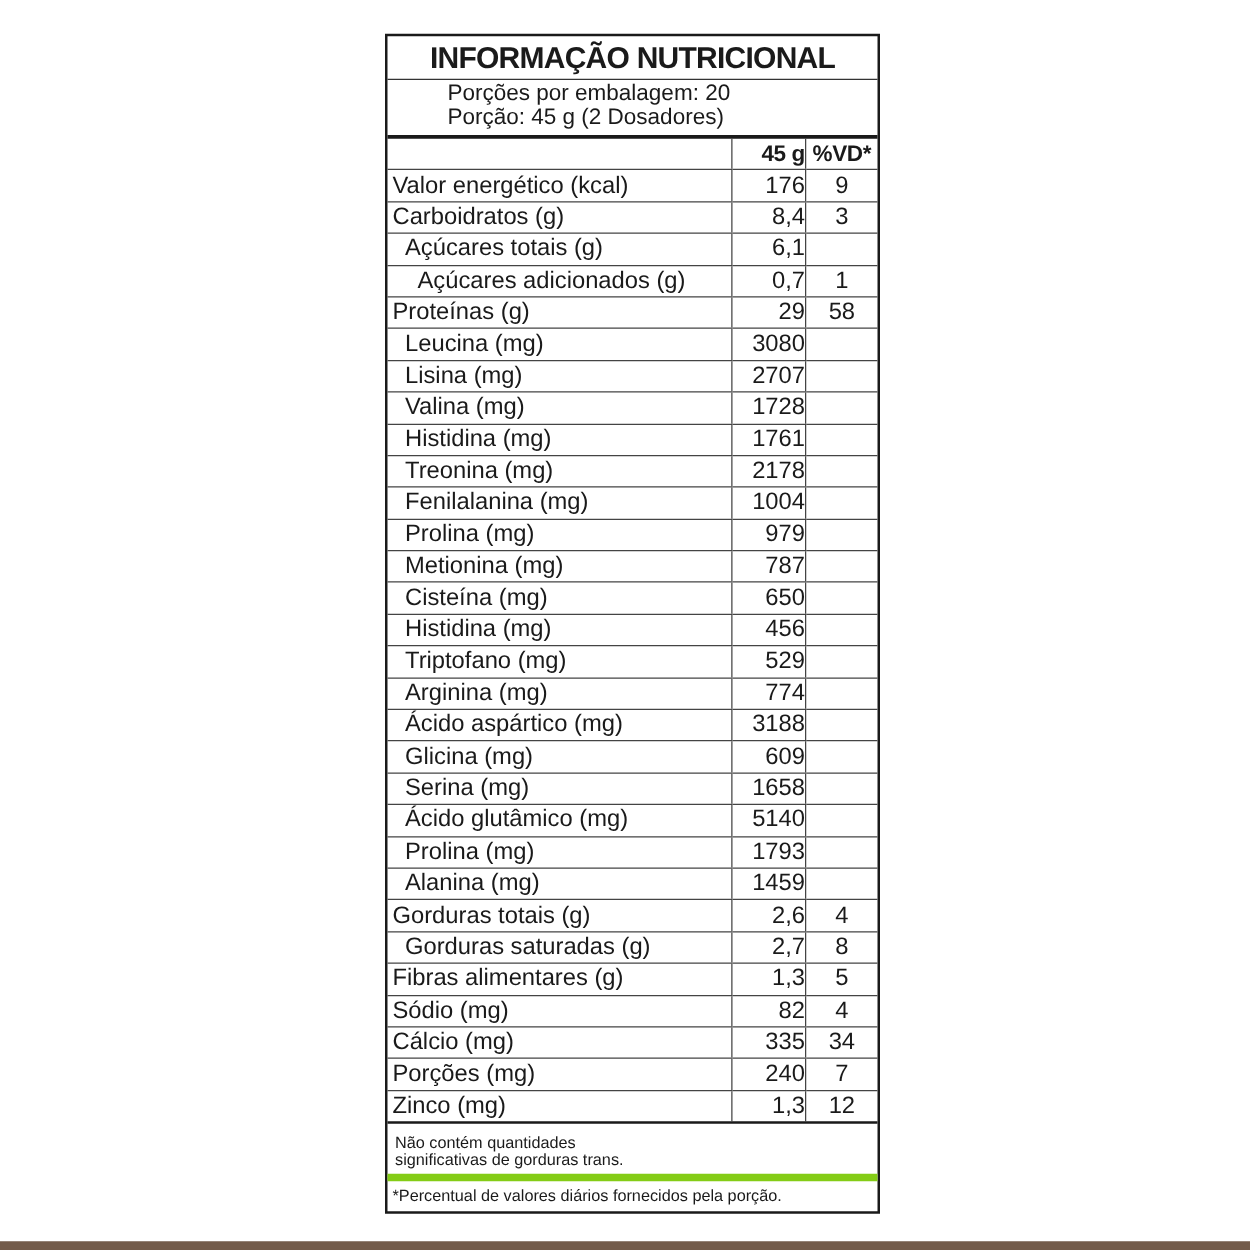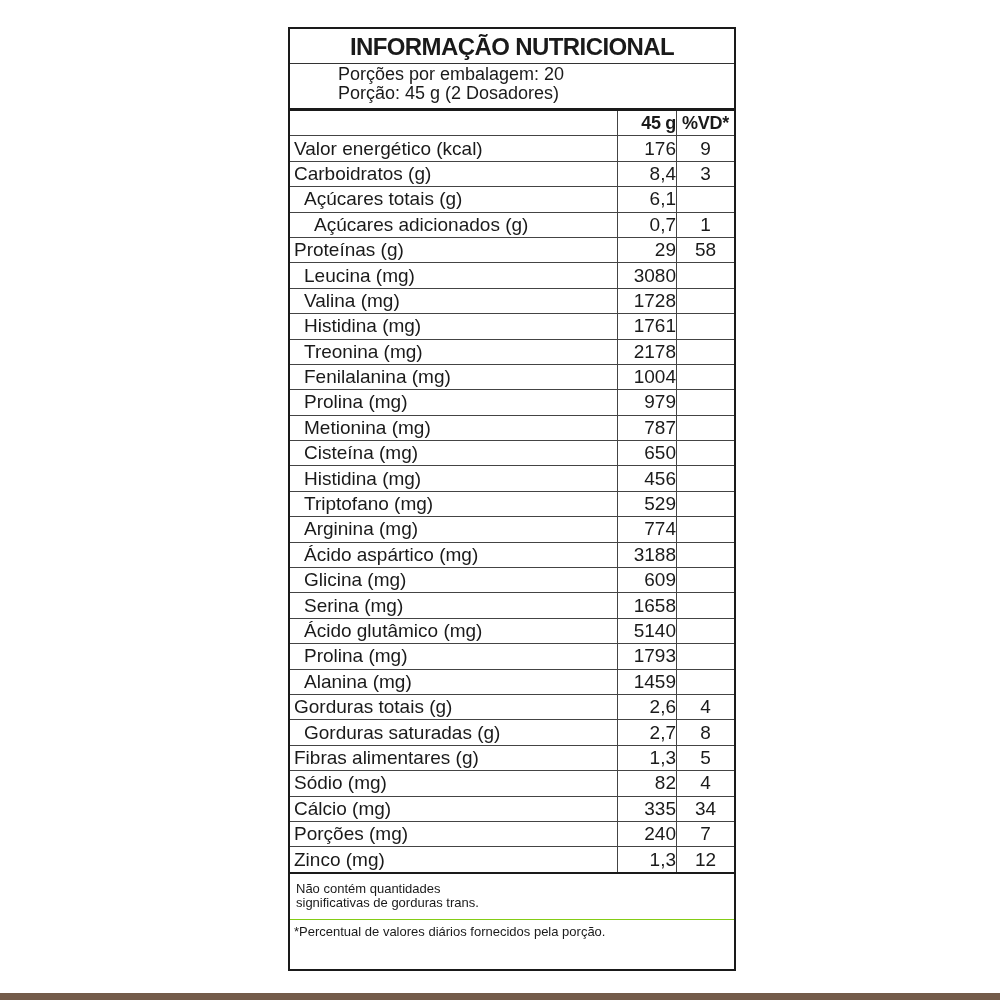--- a/index.html
+++ b/index.html
@@ -1,31 +1,31 @@
 <!DOCTYPE html>
 <html><head>
 <meta charset="utf-8">
 <style>
   html, body { margin:0; padding:0; background:#ffffff; }
   body { width:1000px; height:1000px; position:relative; overflow:hidden; font-family:"Liberation Sans", sans-serif; color:#1a1a1a; }
-  .label-box { position:absolute; left:288px; top:27px; width:448px; height:944px; border:2px solid #1a1a1a; box-sizing:border-box; }
+  .label-box { position:absolute; left:308px; top:27px; width:396px; height:944px; border:2px solid #1a1a1a; box-sizing:border-box; }
   .title { height:34px; text-align:center; font-weight:bold; font-size:24px; line-height:36px; letter-spacing:-0.6px; border-bottom:1px solid #333; }
   .portions { padding:1px 4px 0 4px; font-size:18px; line-height:19px; height:44px; box-sizing:border-box;margin-left:44px; }
   .thick { height:3px; background:#1a1a1a; }
   table { border-collapse:collapse; width:100%; table-layout:fixed; }
   td { border-bottom:1px solid #444; font-size:19px; height:24.4px; padding:0; line-height:22px; white-space:nowrap; }
   td.c2 { border-left:1px solid #444; text-align:right; width:58px; }
   td.c3 { border-left:1px solid #444; text-align:center; width:57px; }
   td.hdr { font-weight:bold; font-size:18px; letter-spacing:-0.3px; }
   td.name { padding-left:4px; }
   .ind1 { padding-left:14px !important; }
   .ind2 { padding-left:24px !important; }
   tr.last td { border-bottom:none;border-radius:10px; }
   .sep-thick { height:2px; background:#1a1a1a; }
-  .trans { padding:8px 4px 0 6px; font-size:13px; line-height:14px; height:46px; box-sizing:border-box; border-bottom:1px solid #84cc16; }
+  .trans { padding:8px 4px 0 6px; font-size:13px; line-height:14px; height:46px; box-sizing:border-box; border-bottom:6px solid #84cc16; }
   .foot { padding:4px 4px 0 4px; font-size:13px; line-height:16px; }
   .bottom-bar { position:absolute; left:0; top:993px; width:1000px; height:7px; background:#735b4a; }
 </style>
 </head>
 <body>
 
 <div class="label-box">
   <div class="title">INFORMAÇÃO NUTRICIONAL</div>
   <div class="portions">
     <div>Porções por embalagem: 20</div>
@@ -63,20 +63,25 @@
           <td class="name">Proteínas (g)</td>
           <td class="c2">29</td>
           <td class="c3">58</td>
         </tr>
         <tr>
           <td class="name ind1">Leucina (mg)</td>
           <td class="c2">3080</td>
           <td class="c3"></td>
         </tr>
         <tr>
+          <td class="name ind1">Lisina (mg)</td>
+          <td class="c2">2707</td>
+          <td class="c3"></td>
+        </tr>
+        <tr>
           <td class="name ind1">Valina (mg)</td>
           <td class="c2">1728</td>
           <td class="c3"></td>
         </tr>
         <tr>
           <td class="name ind1">Histidina (mg)</td>
           <td class="c2">1761</td>
           <td class="c3"></td>
         </tr>
         <tr>

